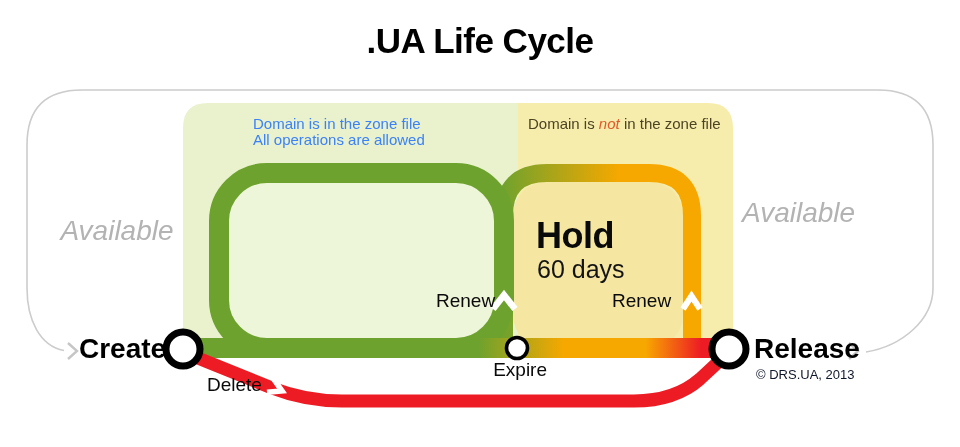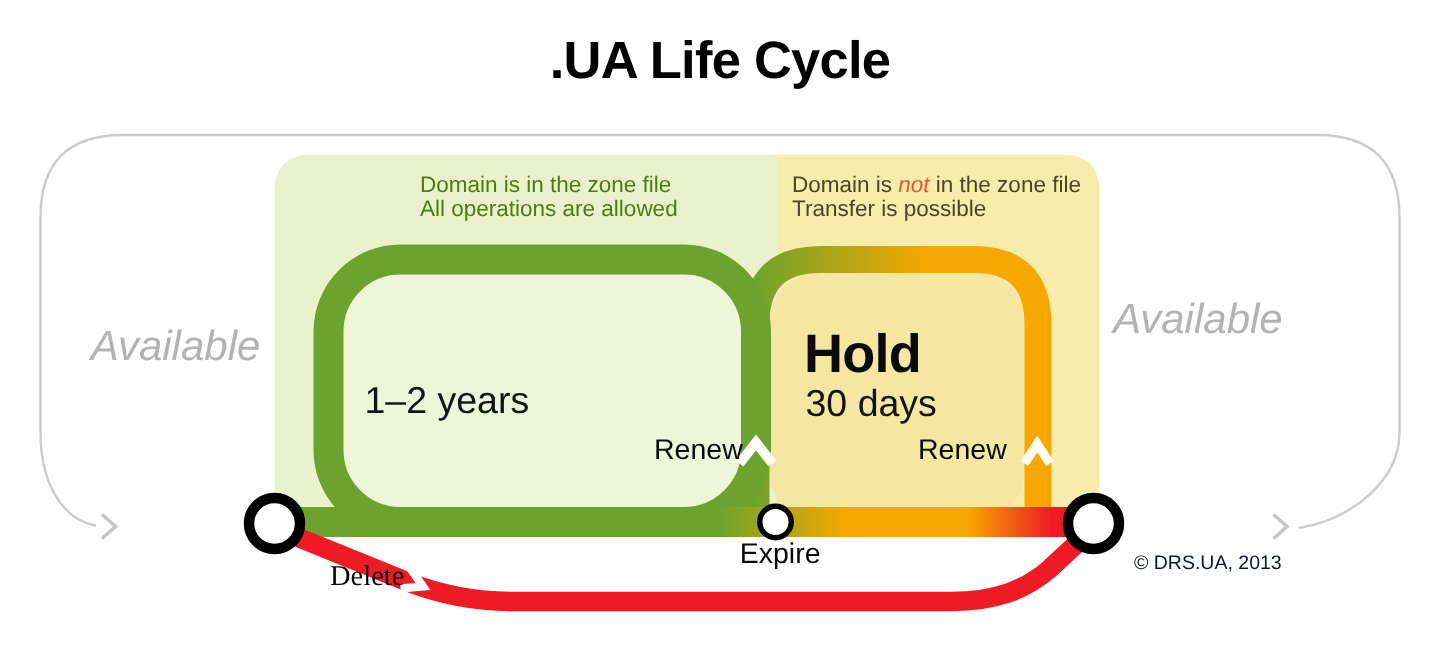--- a/index.html
+++ b/index.html
@@ -4,37 +4,37 @@
 <style>
   html,body{margin:0;padding:0;background:#ffffff;}
   .canvas{
     position:relative;width:960px;height:447px;background:#ffffff;
     font-family:"Liberation Sans",sans-serif;overflow:hidden;
   }
   .canvas svg{position:absolute;left:0;top:0;}
   .label{position:absolute;white-space:nowrap;line-height:1.1;}
   .title{width:960px;text-align:center;top:22px;left:0;font-size:35px;font-weight:bold;color:#000;letter-spacing:-0.5px;}
   .note{font-size:15px;line-height:16px;}
-  .note-green{left:253px;top:116px;color:#4d7c0f;margin-left:27px;}
+  .note-green{left:253px;top:116px;color:#3b82f6;}
   .note-yellow{left:528px;top:116px;color:#4c4422;}
   .note-em{font-style:italic;color:#e05a2b;text-align:right;}
   .state-gray{font-style:italic;font-size:28px;color:#b3b3b3;}
   .avail-left{left:60px;top:216px;width:114px;text-align:center;}
   .avail-right{left:742px;top:196px;line-height:33px;}
   .zone-name{font-size:36px;font-weight:bold;color:#0a0a0a;letter-spacing:-0.5px;}
   .zone-duration{font-size:25px;color:#141414;}
   .reg-name{left:241px;top:214px;}
   .reg-duration{left:243px;top:254px;}
   .hold-name{left:536px;top:216px;text-align:right;}
   .hold-duration{left:537px;top:256px;}
   .small-label{font-size:19px;color:#0a0a0a;}
   .renew-left{left:436px;top:291px;}
   .renew-right{left:612px;top:291px;}
   .expire{left:487px;top:360px;width:60px;text-align:right;}
-  .delete{left:220px;top:375px;font-family:Liberation Serif, serif;}
+  .delete{left:207px;top:375px;}
   .big-event{font-size:28px;font-weight:bold;color:#000;}
   .create{left:79px;top:334px;}
   .release{left:754px;top:334px;}
   .copyright{left:756px;top:368px;font-size:13px;color:#0f172a;}
 </style>
 </head>
 <body>
 
 <div class="canvas">
 
@@ -82,35 +82,35 @@
 
   <div class="label title">.UA Life Cycle</div>
 
   <div class="label note note-green">
     <div>Domain is in the zone file</div>
     <div>All operations are allowed</div>
   </div>
 
   <div class="label note note-yellow">
     <div><span>Domain is </span><span class="note-em">not</span><span> in the zone file</span></div>
-    <div>Transfer is possible</div>
   </div>
 
   <div class="label state-gray avail-left">Available</div>
 
   <div class="label state-gray avail-right">
     <div>Available</div>
   </div>
 
-  <div class="label zone-duration reg-duration">1–2 years</div>
 
   <div class="label zone-name hold-name">Hold</div>
-  <div class="label zone-duration hold-duration">30 days</div>
+  <div class="label zone-duration hold-duration">60 days</div>
 
   <div class="label small-label renew-left">Renew</div>
   <div class="label small-label renew-right">Renew</div>
 
+  <div class="label big-event create">Create</div>
+  <div class="label big-event release">Release</div>
   <div class="label small-label expire">Expire</div>
   <div class="label small-label delete">Delete</div>
 
   <div class="label copyright">© DRS.UA, 2013</div>
 
 </div>
 
 </body></html>

